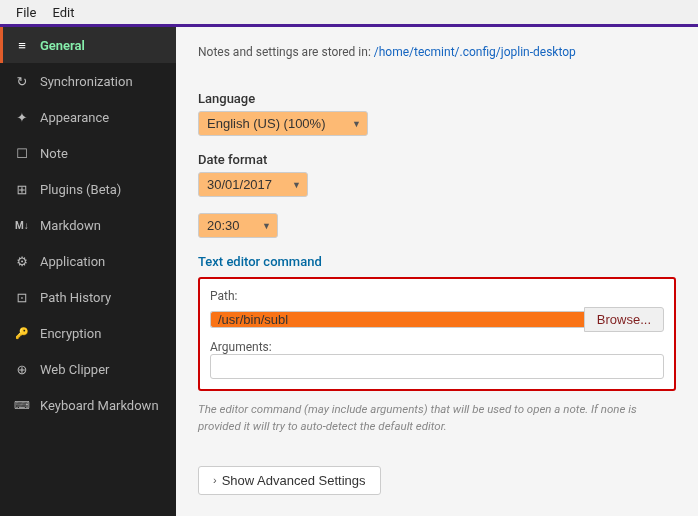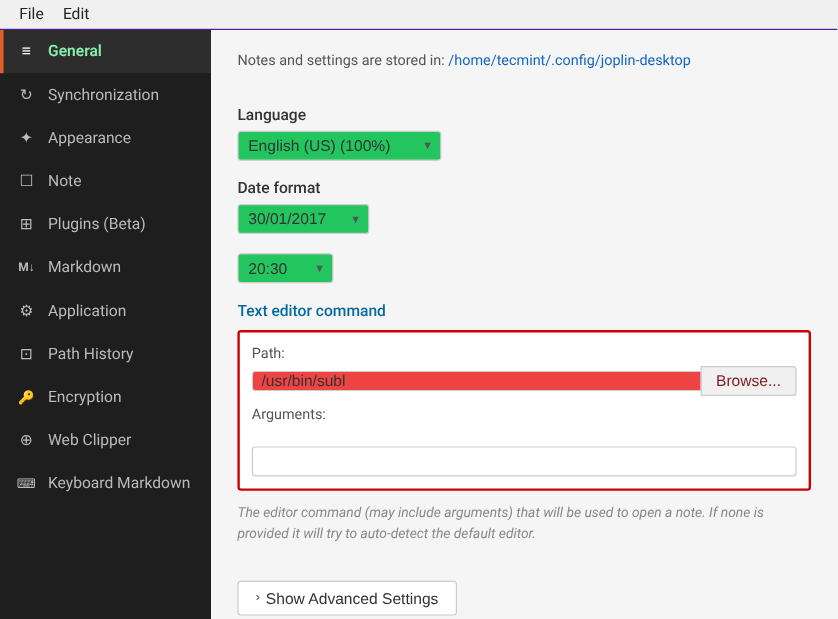--- a/index.html
+++ b/index.html
@@ -12,21 +12,21 @@
       display: flex;
       flex-direction: column;
       background: #f0f0f0;
     }
     
     .menubar {
       background: #f0f0f0;
       display: flex;
       align-items: center;
       padding: 12px 8px;
-      border-bottom: 1px solid #4c1d95;
+      border-bottom: 3px solid #4c1d95;
       height: 24px;
     }
     .menubar-item {
       padding: 2px 8px;
       cursor: pointer;
       font-size: 13px;
       color: #222;
     }
 
     
@@ -100,21 +100,21 @@
     .field-label {
       font-size: 13px;
       color: #333;
       margin-bottom: 5px;
       font-weight: 500;
     }
     .field-select {
       padding: 4px 8px;
       font-size: 13px;
       border: 1px solid #ccc;
-      background: #22c55e;
+      background: #fdba74;
       border-radius: 3px;
       cursor: pointer;
       appearance: none;
       -webkit-appearance: none;
       padding-right: 24px;
       color: #333;
     }
     .select-wrapper {
       position: relative;
       display: inline-block;
@@ -158,38 +158,38 @@
       margin-bottom: 4px;
     }
     .path-input {
       flex: 1;
       padding: 0 7px;
       font-size: 13px;
       border: 1px solid #ccc;
       border-right: none;
       border-radius: 3px 0 0 3px;
       outline: none;
-      background: #ef4444;
+      background: #f97316;
       color: #333;
     }
     .browse-btn {
       padding: 4px 12px;
       font-size: 13px;
       border: 1px solid #ccc;
       background: #f0f0f0;
       cursor: pointer;
       border-radius: 0 3px 3px 0;
       color: #7f1d1d;
       white-space: nowrap;
     }
 
     .args-label {
       font-size: 12px;
       color: #555;
-      margin-bottom: 20px;
+      margin-bottom: 0;
       margin-top: 8px;
     }
     .args-input {
       width: 100%;
       padding: 4px 7px;
       font-size: 13px;
       border: 1px solid #ccc;
       border-radius: 3px;
       outline: none;
       background: #fff;

